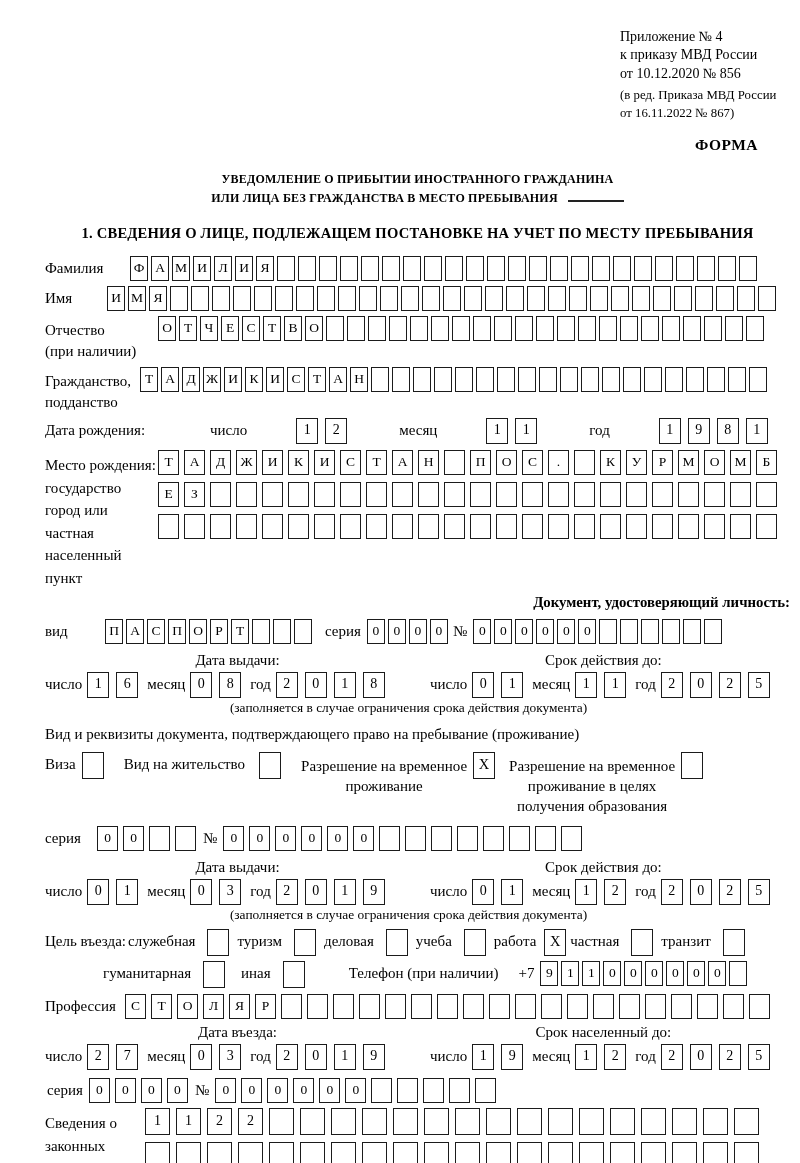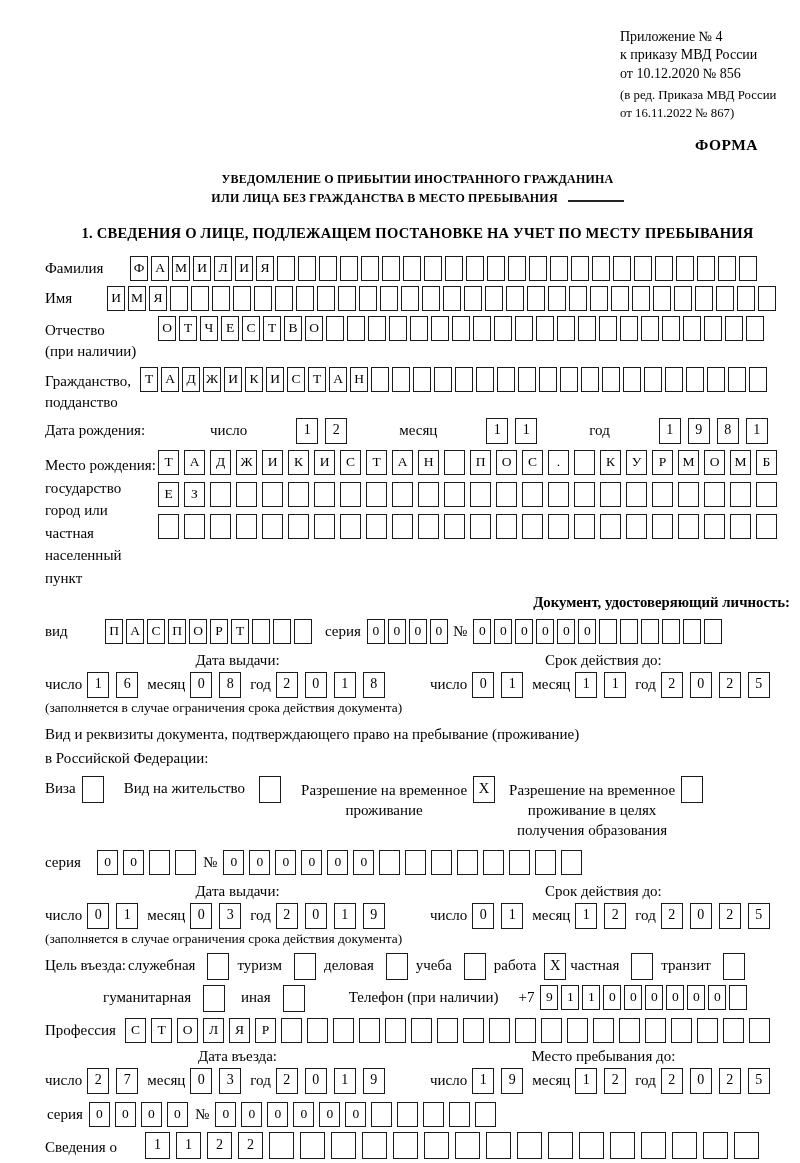--- a/index.html
+++ b/index.html
@@ -41,21 +41,21 @@
   .center-bold{font-weight:bold;text-align:right;font-size:14.8px;margin:4px 0 8px 0;}
 
   .inlbl{padding-top:4px;margin:0 6px 0 2px;flex:none;}
   .dgroup{display:flex;align-items:flex-start;}
   .dgroup .inlbl{margin-right:5px;}
 
   .datecols{display:flex;margin-top:8px;}
   .dcol-l{width:385px;flex:none;}
   .dcol-r{flex:none;}
   .dhead{text-align:center;font-size:15px;margin-bottom:3px;}
-  .note{font-size:13.4px;text-align:left;padding-right:18px;margin-top:2px;margin-bottom:6px;}
+  .note{font-size:13.4px;text-align:center;padding-right:18px;margin-top:2px;margin-bottom:6px;}
   .plain{font-size:15px;line-height:1.6;}
 
   .ckitem{display:flex;align-items:flex-start;flex:none;}
   .ckitem .txt{padding-top:4px;}
   .ckitem .multi{text-align:center;line-height:20px;padding-top:4px;}
   .gap8{width:8px;flex:none;} .gap14{width:14px;flex:none;}
 </style>
 </head>
 <body>
 
@@ -426,21 +426,20 @@
             <span class="cbox dt">0</span>
             <span class="cbox dt">2</span>
             <span class="cbox dt">5</span>
           </span>
       </div>
     </div>
   </div>
   <div class="note">(заполняется в случае ограничения срока действия документа)</div>
 
   <div class="plain">Вид и реквизиты документа, подтверждающего право на пребывание (проживание)</div>
-  <div class="plain">в Российской Федерации:</div>
 
   <div class="row" style="margin-top:6px;">
     <span class="ckitem">
       <span class="txt">Виза</span>
       <span class="cbox cb"></span>
     </span>
     <span class="gap14"></span>
     <span class="ckitem">
       <span class="txt">Вид на жительство</span>
       <span class="cbox cb" style="margin-left:14px;"></span>
@@ -626,21 +625,21 @@
         <span class="inlbl">год</span>
         <span class="boxes">
             <span class="cbox dt">2</span>
             <span class="cbox dt">0</span>
             <span class="cbox dt">1</span>
             <span class="cbox dt">9</span>
           </span>
       </div>
     </div>
     <div class="dcol-r">
-      <div class="dhead">Место пребывания до:</div>
+      <div class="dhead">Срок населенный до:</div>
       <div class="dgroup">
         <span class="inlbl" style="margin-left:0;">число</span>
         <span class="boxes">
             <span class="cbox dt">1</span>
             <span class="cbox dt">9</span>
           </span>
         <span class="inlbl">месяц</span>
         <span class="boxes">
             <span class="cbox dt">1</span>
             <span class="cbox dt">2</span>

